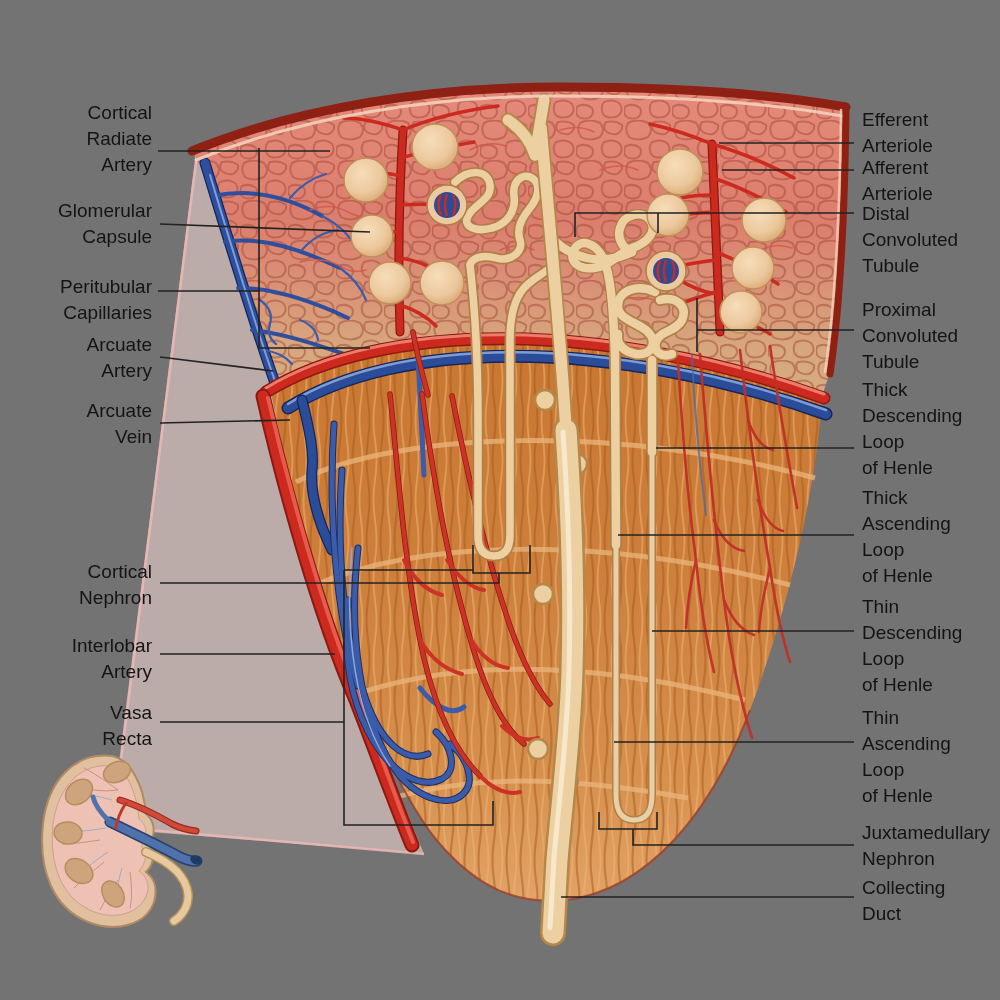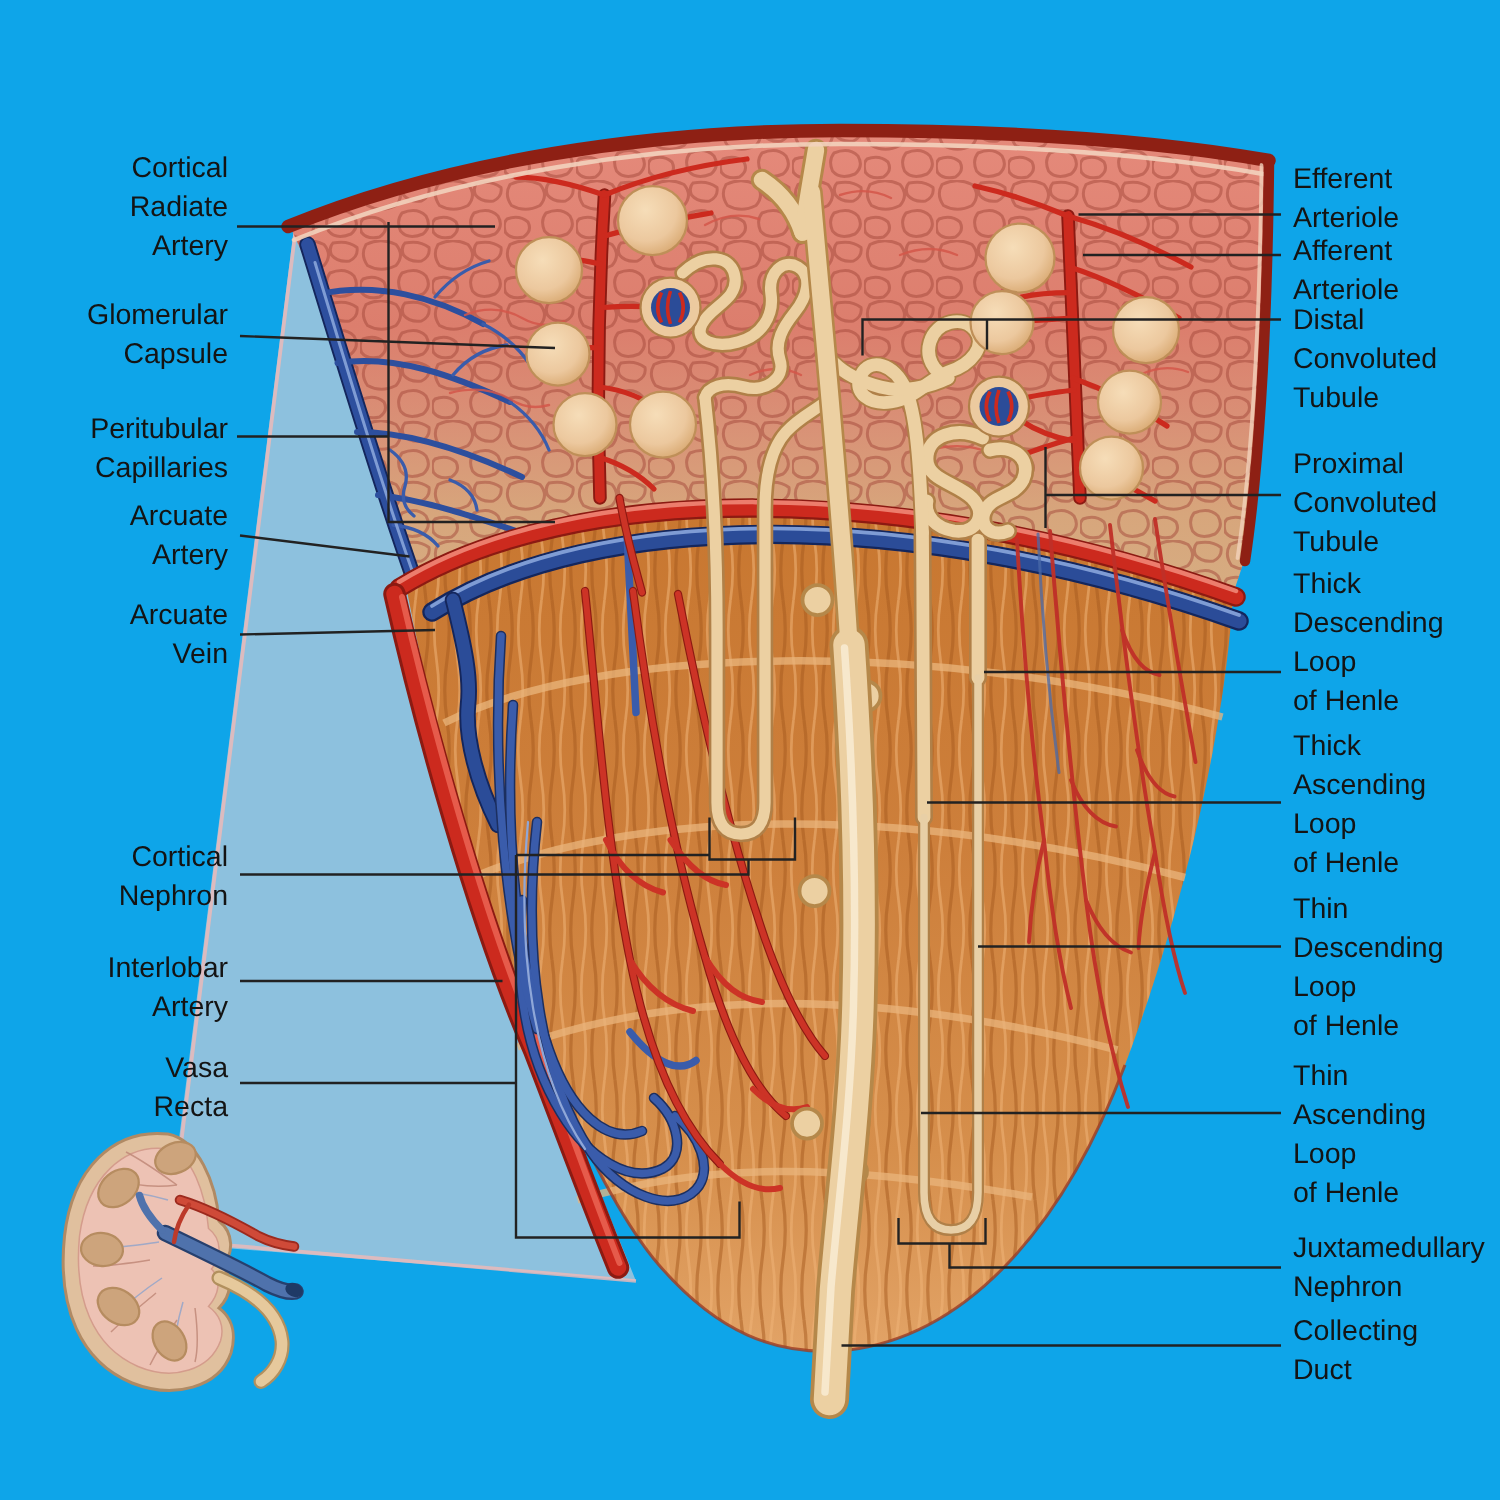--- a/index.html
+++ b/index.html
@@ -1,16 +1,16 @@
 <!DOCTYPE html>
 <html><head>
 <meta charset="utf-8">
 <style>
   html,body{margin:0;padding:0;background:#ffffff;}
-  #stage{position:relative;width:1000px;height:1000px;background:#0ea5e9;overflow:hidden;
+  #stage{position:relative;width:1000px;height:1000px;background:#737373;overflow:hidden;
          font-family:"Liberation Sans", sans-serif;}
   #art{position:absolute;left:0;top:0;width:1000px;height:1000px;}
   .lbl{position:absolute;color:#141414;font-size:19px;line-height:26px;white-space:pre-line;}
   .lbl-left{right:848px;width:180px;text-align:right;}
   .lbl-right{left:862px;width:150px;text-align:left;}
 </style>
 </head>
 <body>
 
 <div id="stage">

